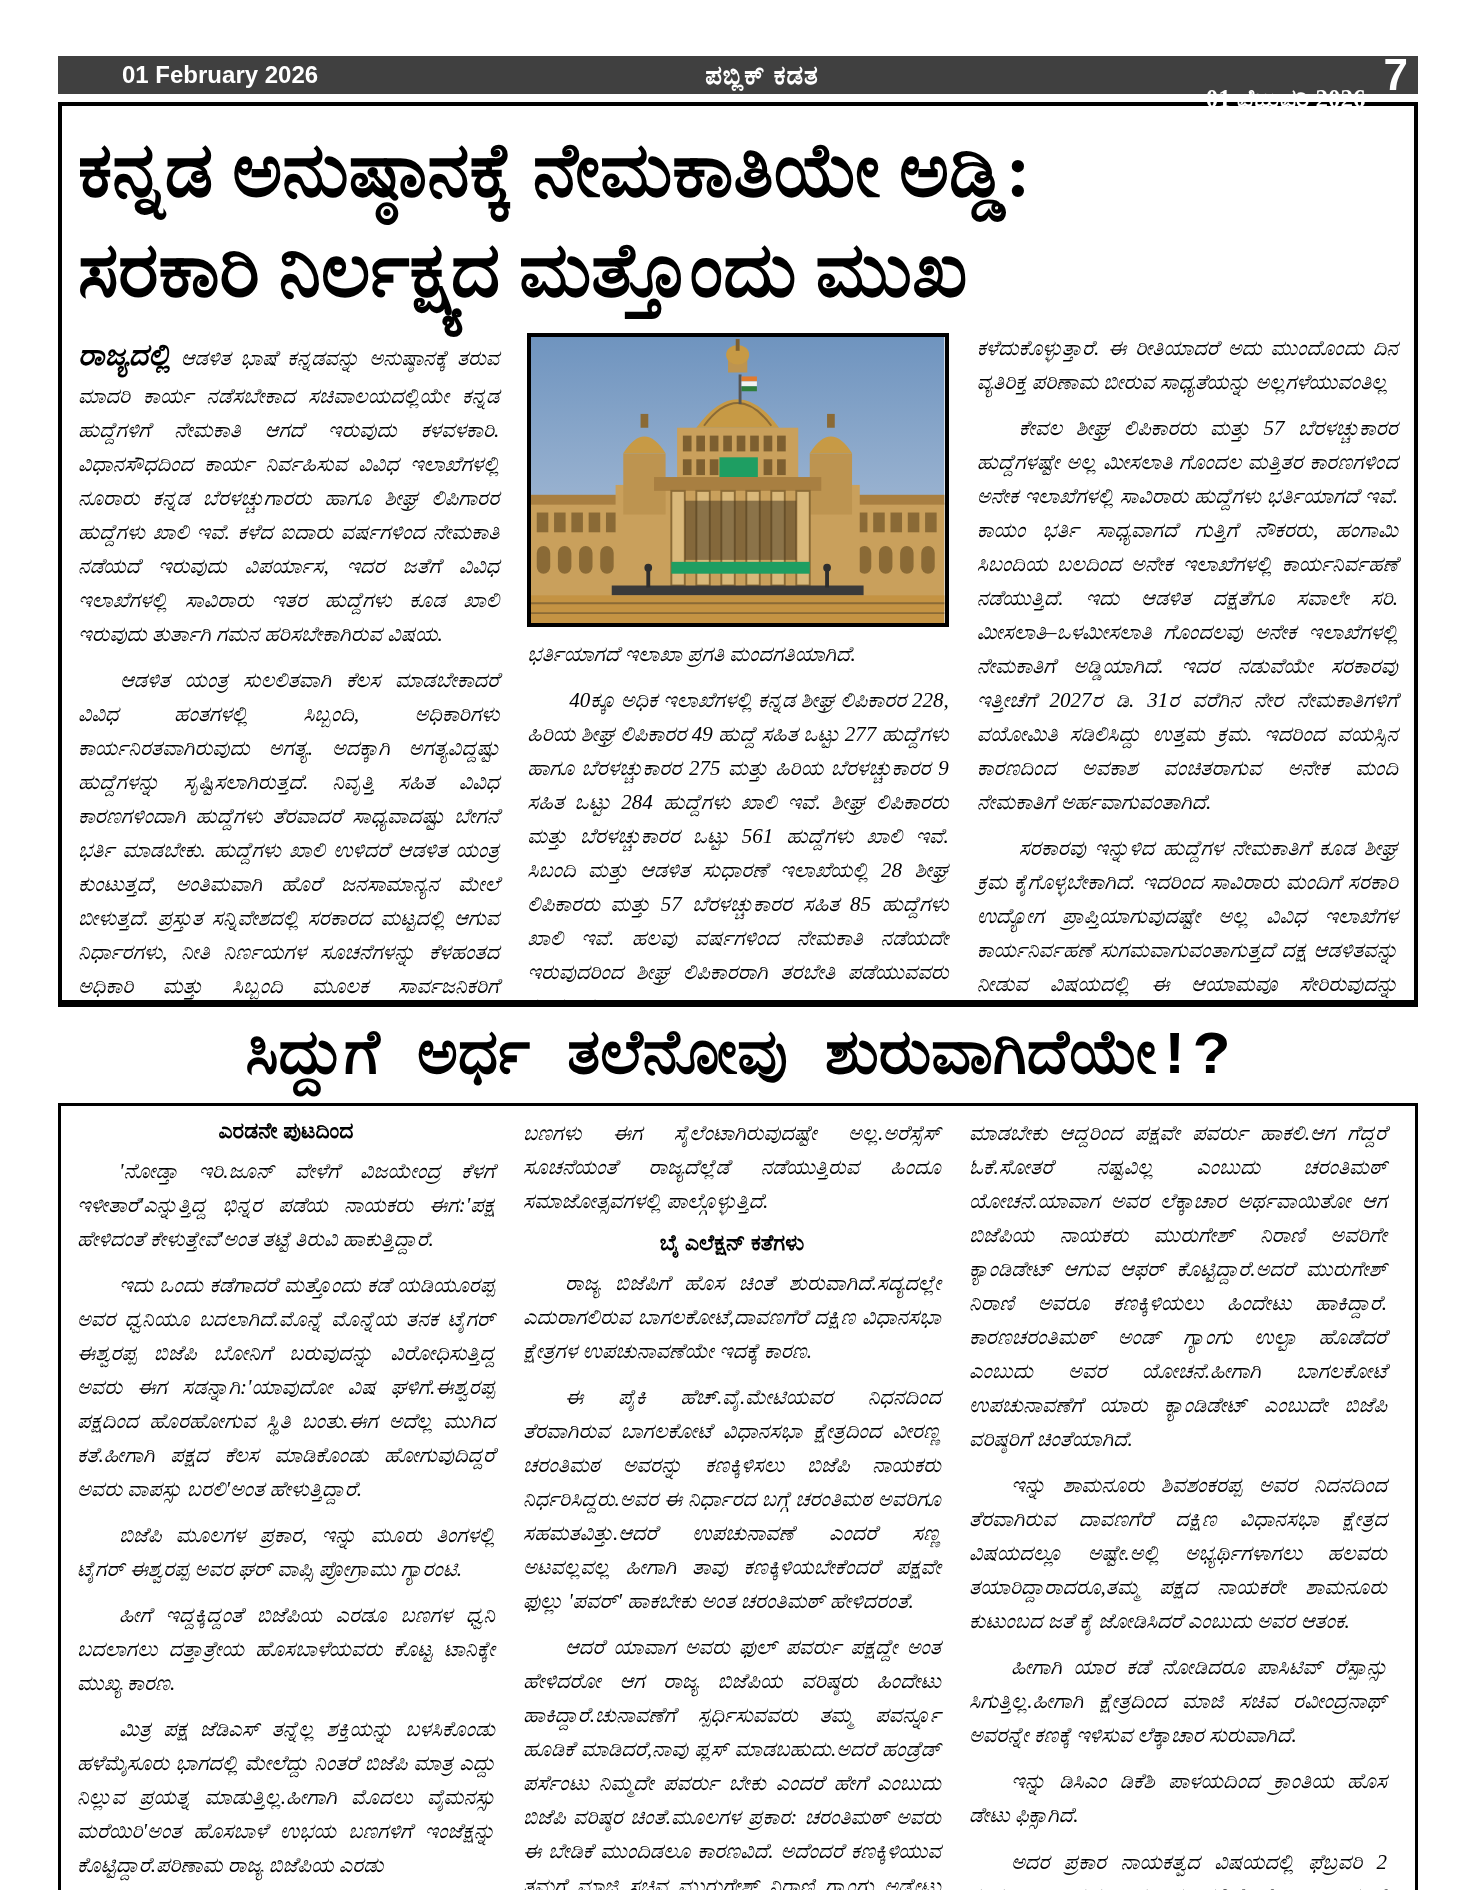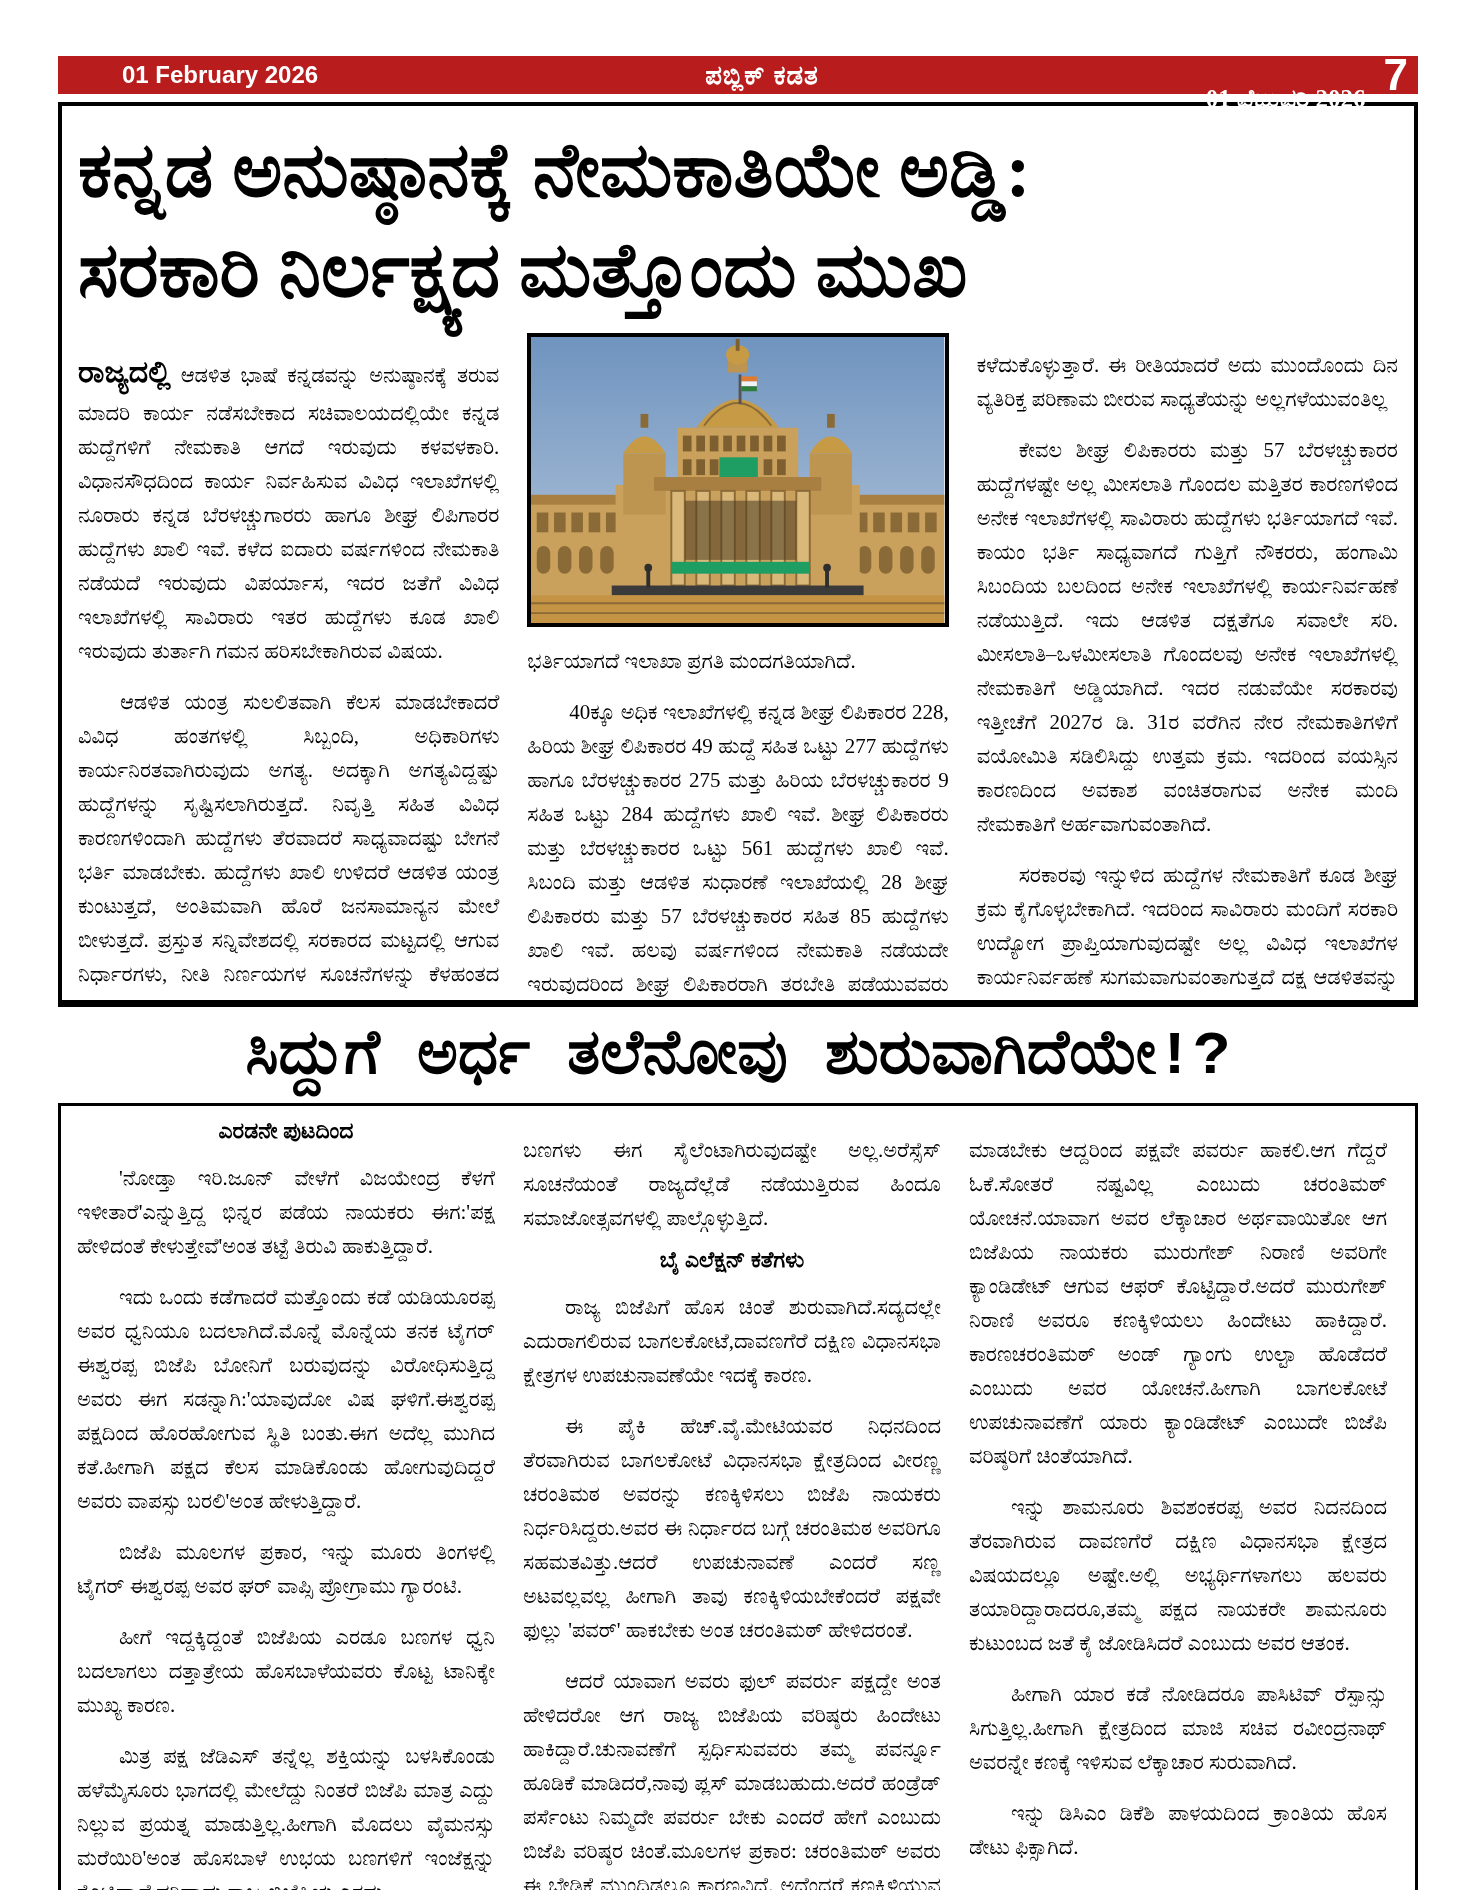--- a/index.html
+++ b/index.html
@@ -1,35 +1,35 @@
 <!DOCTYPE html>
 <html><head>
 <meta charset="utf-8">
 <style>
   html,body{margin:0;padding:0;background:#ffffff;}
   body{width:1476px;font-family:"Liberation Serif", serif;color:#000;}
   .page{width:1476px;height:1890px;box-sizing:border-box;padding:56px 58px 0 58px;background:#fff;overflow:hidden;}
 
   
-  .header-bar{height:38px;background:#b91c1c;color:#fff;display:flex;align-items:center;
+  .header-bar{height:38px;background:#404040;color:#fff;display:flex;align-items:center;
     font-family:"Liberation Sans", sans-serif;}
   .header-bar .hleft{font-size:24px;font-weight:bold;margin-left:64px;white-space:nowrap;}
   .header-bar .hmast{flex:1;text-align:center;font-size:26px;font-weight:bold;letter-spacing:1px;}
   .header-bar .hright{display:flex;align-items:center;gap:18px;margin-right:4px;white-space:nowrap;}
   .header-bar .hdate2{font-size:25px;font-weight:bold;font-family:"Liberation Serif", serif;margin-top:48px;}
   .header-bar .hpage{font-size:44px;font-weight:bold;line-height:38px;margin-right:6px;}
 
   
   .article1-box{margin-top:8px;border:4px solid #000;border-bottom:7px solid #000;
     box-sizing:border-box;height:905px;overflow:hidden;padding:6px 16px 0 16px;}
   h1.headline1{margin:8px 0 10px 0;text-align:left;font-size:76px;line-height:1.32;
     font-weight:bold;letter-spacing:0px;}
   .cols{display:flex;gap:28px;}
   .col{flex:1;min-width:0;}
-  .col p{font-size:21px;line-height:1.62;text-align:justify;margin:17px 0 12px 0;text-indent:2em;}
+  .col p{font-size:21px;line-height:1.62;text-align:justify;margin:0 0 12px 0;text-indent:2em;font-style:italic;}
   .col p.noindent{text-indent:0;}
   .leadin{font-weight:bold;font-size:30px;}
 
   
   figure.photo{margin:2px 0 10px 0;border:4px solid #000;line-height:0;}
   figure.photo svg{display:block;width:100%;height:286px;}
 
   
   h2.headline2{margin:16px 0 12px 0;text-align:center;font-size:62px;font-weight:bold;line-height:1.1;font-family:Liberation Mono, monospace;}
   .article2-box{border:3px solid #000;border-bottom:6px solid #000;box-sizing:border-box;

